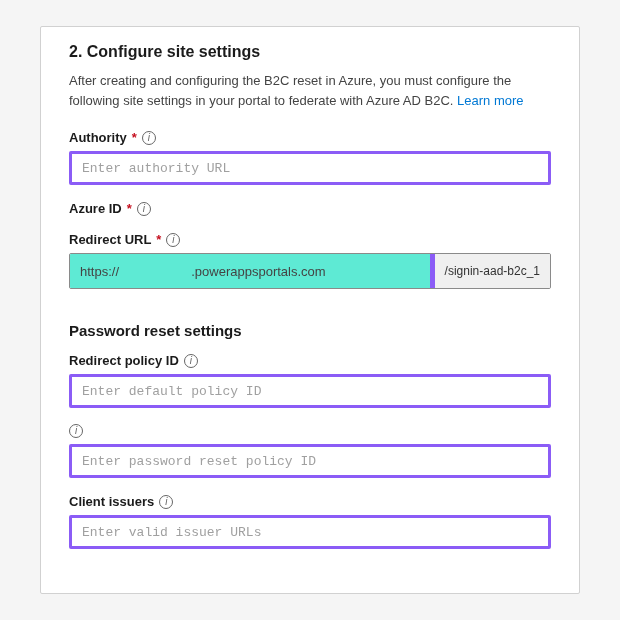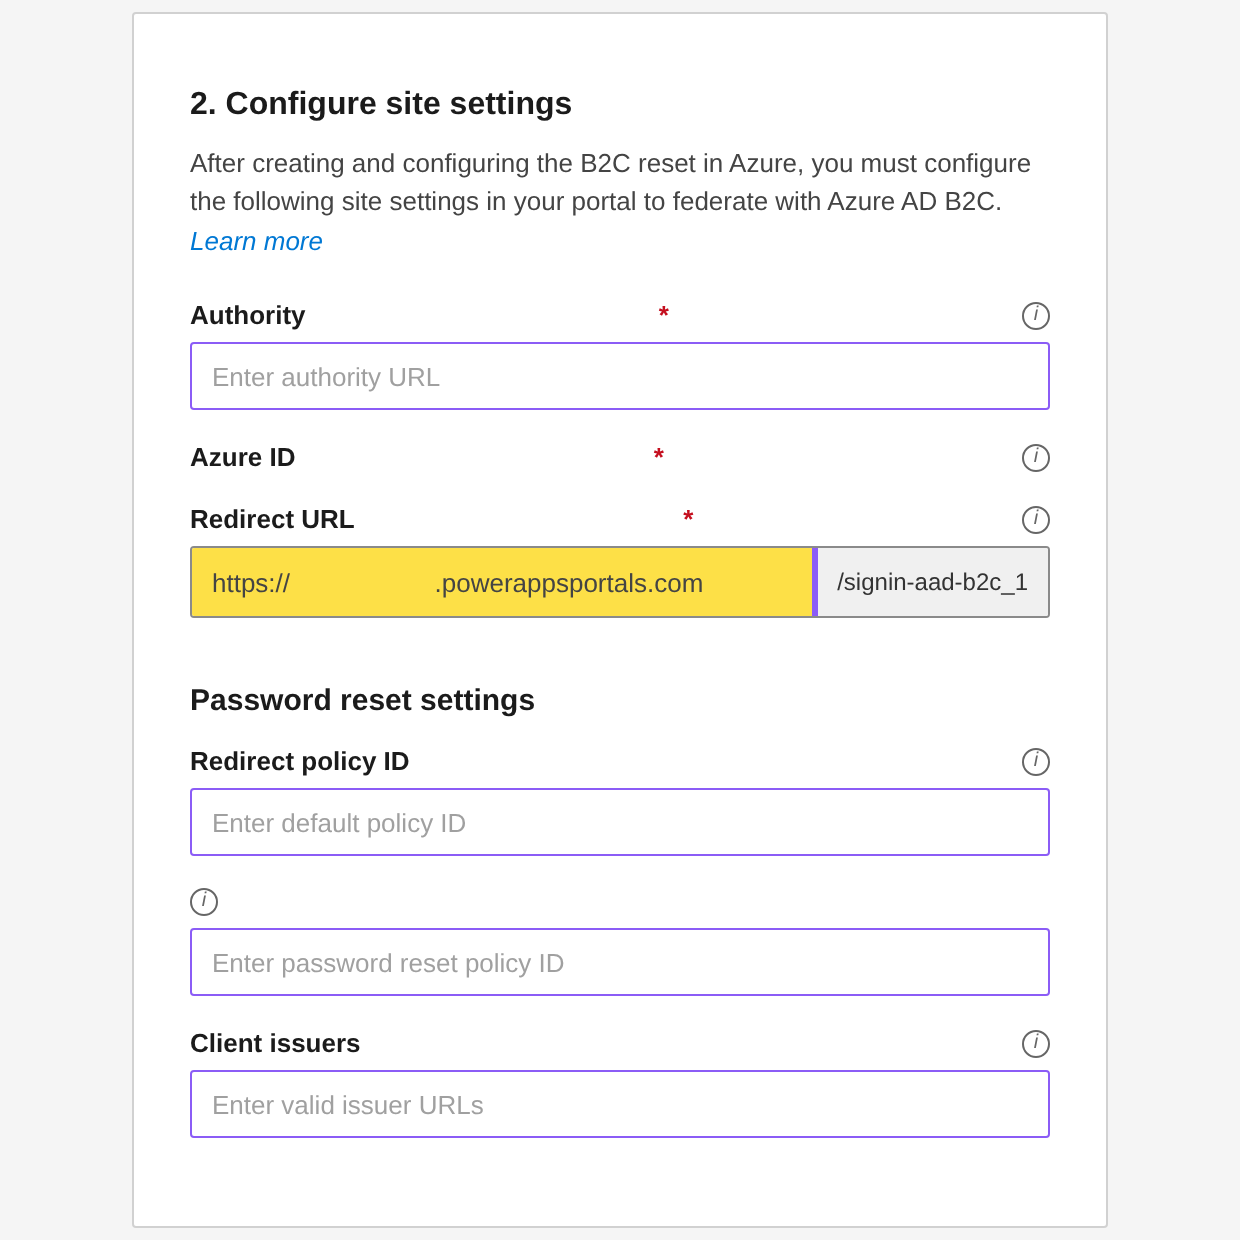--- a/index.html
+++ b/index.html
@@ -15,57 +15,55 @@
       align-items: center;
       min-height: 100vh;
       font-family: 'Segoe UI', -apple-system, BlinkMacSystemFont, sans-serif;
       font-size: 14px;
     }
 
     .card {
       background: #ffffff;
       border: 1px solid #d1d1d1;
       border-radius: 2px;
-      width: 488px;
-      padding: 37px 28px 28px 28px;
+      width: 540px;
+      padding: 16px 28px 28px 28px;
     }
 
     .section-title {
       font-size: 16px;
       font-weight: 600;
       color: #1b1b1b;
       margin-bottom: 10px;
     }
 
     .description {
       font-size: 13px;
       color: #444;
       line-height: 1.5;
       margin-bottom: 20px;
     }
 
     .description a {
       color: #0078d4;
       text-decoration: none;
-      font-style: italic;
     }
 
     .form-group {
       margin-bottom: 16px;
     }
 
     .form-label {
       display: flex;
       align-items: center;
       gap: 5px;
       font-size: 13px;
       font-weight: 600;
       color: #1b1b1b;
       margin-bottom: 6px;
-      justify-content: space-between;
     }
 
     .required-star {
       color: #c50f1f;
     }
 
     .info-icon {
       display: inline-flex;
       align-items: center;
       justify-content: center;
@@ -77,27 +75,28 @@
       color: #666;
       cursor: pointer;
       font-weight: 400;
       font-style: italic;
       line-height: 1;
     }
 
     .form-input {
       width: 100%;
       height: 34px;
-      border: 1px solid #8b5cf6;
+      border: 3px solid #8b5cf6;
       border-radius: 2px;
       padding: 0 10px;
       font-size: 13px;
       color: #333;
       background: #fff;
       outline: none;
+      font-family: Liberation Mono, monospace;
     }
 
     .form-input::placeholder {
       color: #a0a0a0;
     }
 
     .redirect-url-container {
       display: flex;
       align-items: stretch;
       border: 1px solid #8a8a8a;
@@ -114,21 +113,21 @@
       color: #333;
       background: #fff;
       outline: none;
     }
 
     .redirect-url-suffix {
       display: flex;
       align-items: center;
       padding: 0 10px;
       background: #f0f0f0;
-      border-left: 3px solid #8b5cf6;
+      border-left: 5px solid #8b5cf6;
       font-size: 12px;
       color: #333;
       white-space: nowrap;
       text-align: right;
     }
 
     .section-subtitle {
       font-size: 15px;
       font-weight: 600;
       color: #1b1b1b;
@@ -171,21 +170,21 @@
     </label>
   </div>
 
   <div class="form-group">
     <label class="form-label">
       <span>Redirect URL</span>
       <span class="required-star">*</span>
       <span class="info-icon">i</span>
     </label>
     <div class="redirect-url-container">
-      <input type="text" class="redirect-url-input" value="https://                    .powerappsportals.com" readonly="" style="background: #fde047; color: rgb(68, 68, 68);">
+      <input type="text" class="redirect-url-input" value="https://                    .powerappsportals.com" readonly="" style="background: #5eead4; color: rgb(68, 68, 68);">
       <div class="redirect-url-suffix">/signin-aad-b2c_1</div>
     </div>
   </div>
 
   <div class="divider"></div>
   <h3 class="section-subtitle">Password reset settings</h3>
 
   <div class="form-group">
     <label class="form-label">
       <span>Redirect policy ID</span>

